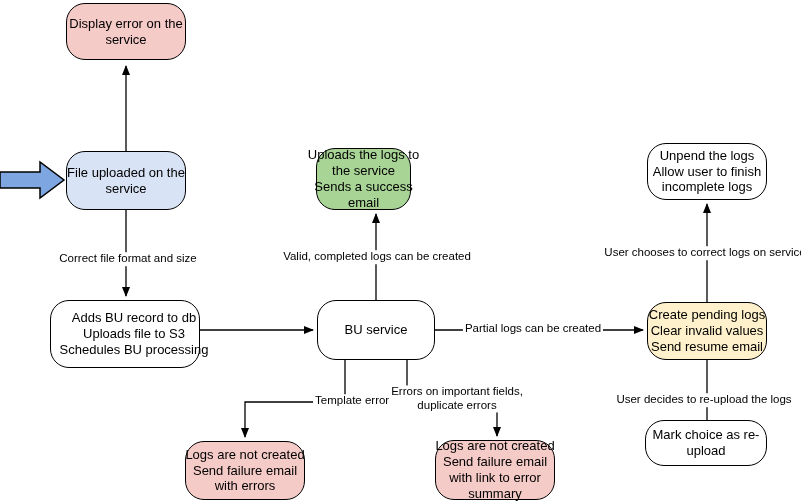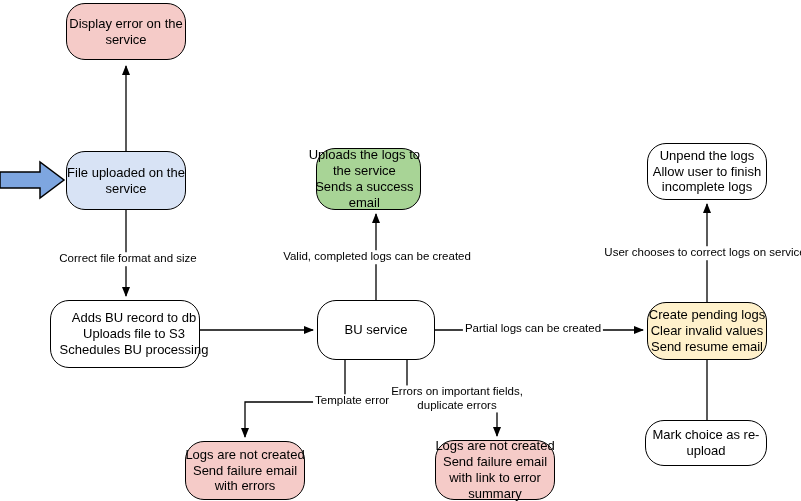--- a/index.html
+++ b/index.html
@@ -80,21 +80,21 @@
     <span>File uploaded on the
 service</span>
   </div>
 
   <div class="node" style="left:50px; top:300px; width:150px; height:68px;padding-left:18px;">
     <span>Adds BU record to db
 Uploads file to S3
 Schedules BU processing</span>
   </div>
 
-  <div class="node green" style="left:316px; top:148px; width:105px; height:62px;justify-content:flex-end;">
+  <div class="node green" style="left:316px; top:148px; width:95px; height:62px;">
     <span>Uploads the logs to
 the service
 Sends a success
 email</span>
   </div>
 
   <div class="node" style="left:317px; top:300px; width:118px; height:60px;">
     <span>BU service</span>
   </div>
 
@@ -128,14 +128,15 @@
 summary</span>
   </div>
 
   <div class="elabel" style="left:128px; top:259px;">Correct file format and size</div>
   <div class="elabel" style="left:377px; top:257px;">Valid, completed logs can be created</div>
   <div class="elabel" style="left:533px; top:329px;">Partial logs can be created</div>
   <div class="elabel" style="left:331px; top:401px;margin-left:24px;">Template errors</div>
   <div class="elabel" style="left:457px; top:399px;">Errors on important fields,
 duplicate errors</div>
   <div class="elabel" style="left:705px; top:253px;">User chooses to correct logs on service</div>
+  <div class="elabel" style="left:704px; top:400px;">User decides to re-upload the logs</div>
 
 </div>
 
 </body></html>

